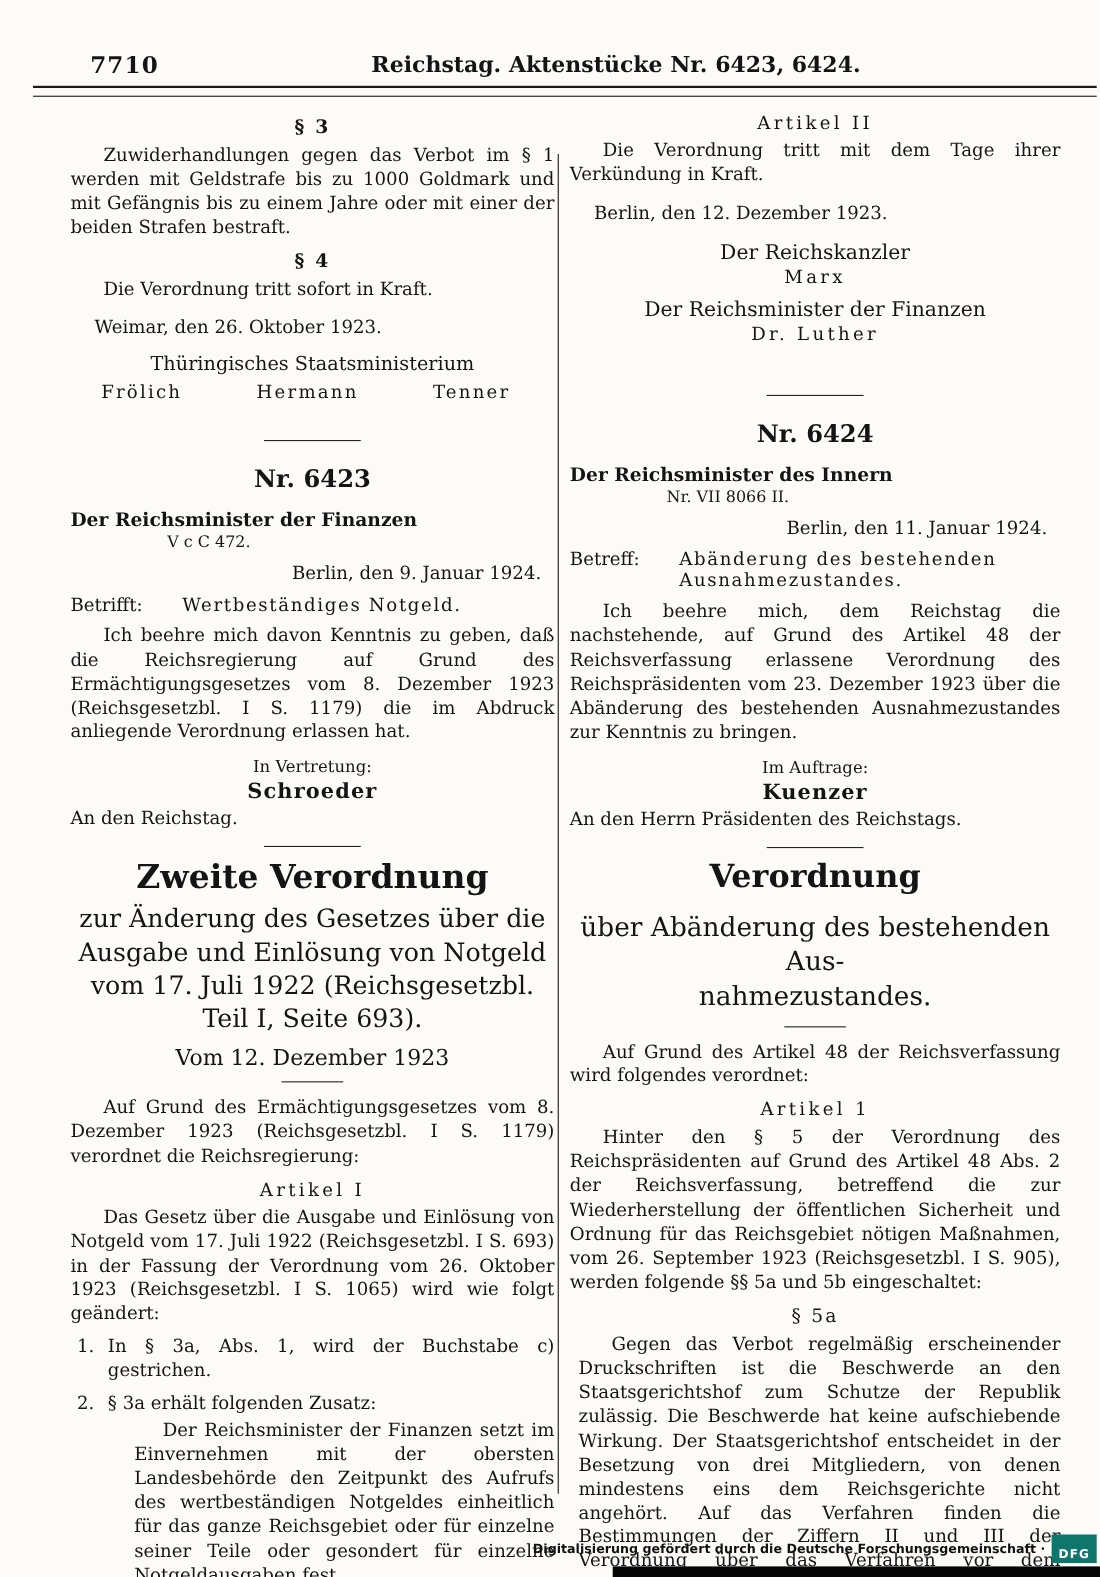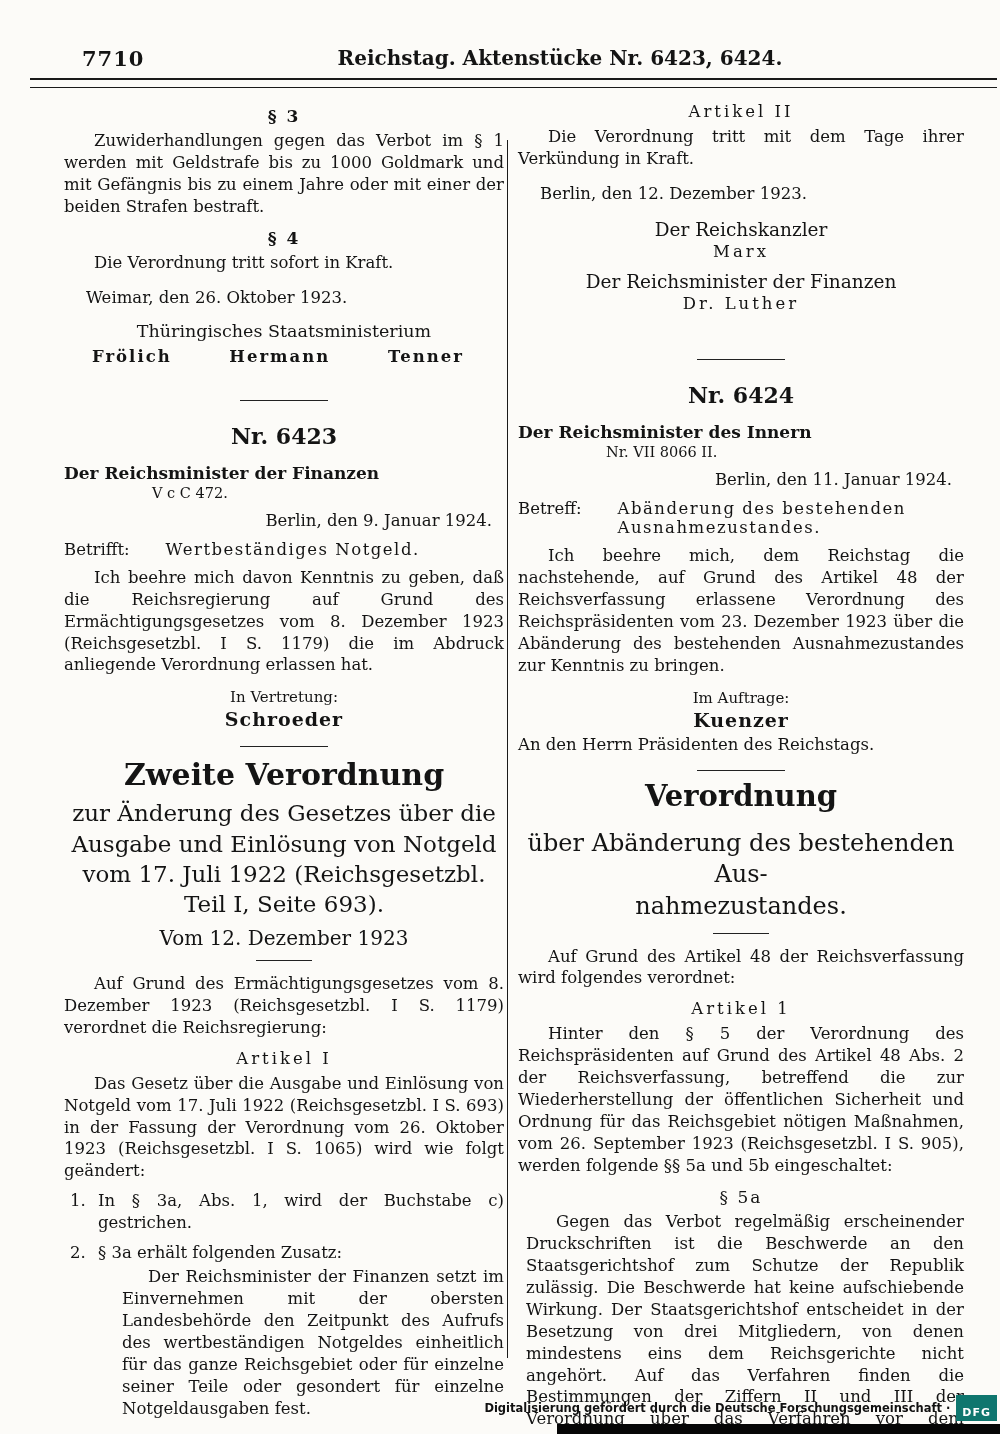--- a/index.html
+++ b/index.html
@@ -46,21 +46,21 @@
   }
   .art-head{
     text-align:center;font-size:16.5px;
     letter-spacing:3px;margin:10px 0 5px 0;
   }
   .date-left{font-size:16.5px;margin:14px 0 4px 0;text-indent:22px;}
   .date-right{font-size:16.5px;margin:10px 12px 4px 0;text-align:right;}
   .center-line{ text-align:center;font-size:17.5px;margin:14px 0 2px 0;}
   .sig-row{
     display:flex;justify-content:space-between;
-    padding:4px 40px 0 28px;font-size:16.5px;font-weight:bold;letter-spacing:2px;
+    padding:4px 40px 0 28px;font-size:16.5px;font-weight:normal;letter-spacing:2px;
   }
   .divider{
     width:88px;border:none;border-top:1.5px solid #222;
     margin:26px auto 22px auto;
   }
   .divider.small{width:56px;margin:10px auto 12px auto;}
   .doc-number{
     text-align:center;font-size:22px;font-weight:bold;margin:6px 0 14px 0;
   }
   .sender{font-size:17px;font-weight:bold;margin:2px 0;}
@@ -144,20 +144,21 @@
       <div class="date-right">Berlin, den 9. Januar 1924.</div>
       <div class="subject">
         <span class="lbl">Betrifft:</span>
         <span class="val">Wertbeständiges Notgeld.</span>
       </div>
       <p class="para" style="margin-top:8px;">Ich beehre mich davon Kenntnis zu geben, daß die Reichsregierung auf Grund des Ermächtigungsgesetzes vom 8. Dezember 1923 (Reichsgesetzbl. I S. 1179) die im Abdruck anliegende Verordnung erlassen hat.</p>
       <div class="sig-block">
         <div class="pre">In Vertretung:</div>
         <div class="name">Schroeder</div>
       </div>
+      <div class="addressee">An den Reichstag.</div>
 
       <hr class="divider" style="margin-top:16px;margin-bottom:10px;">
 
       <div class="big-title">Zweite Verordnung</div>
       <div class="big-sub">zur Änderung des Gesetzes über die Ausgabe und Einlösung von Notgeld vom 17. Juli 1922 (Reichsgesetzbl. Teil I, Seite 693).</div>
       <div class="vom-line">Vom 12. Dezember 1923</div>
       <hr class="divider small">
 
       <p class="para">Auf Grund des Ermächtigungsgesetzes vom 8. Dezember 1923 (Reichsgesetzbl. I S. 1179) verordnet die Reichsregierung:</p>
       <div class="art-head">Artikel I</div>

